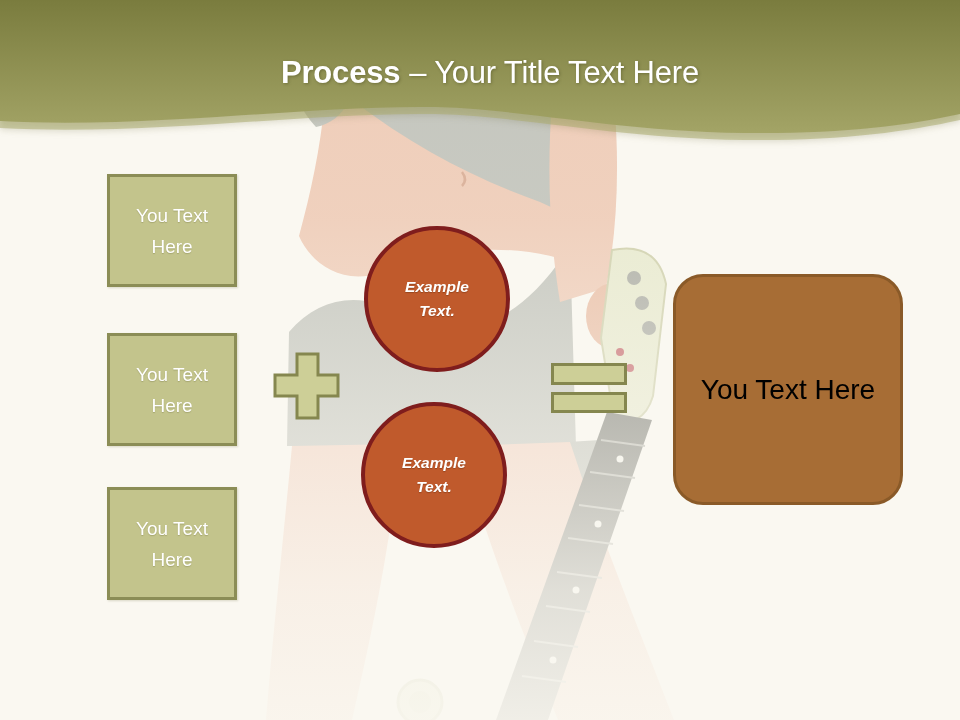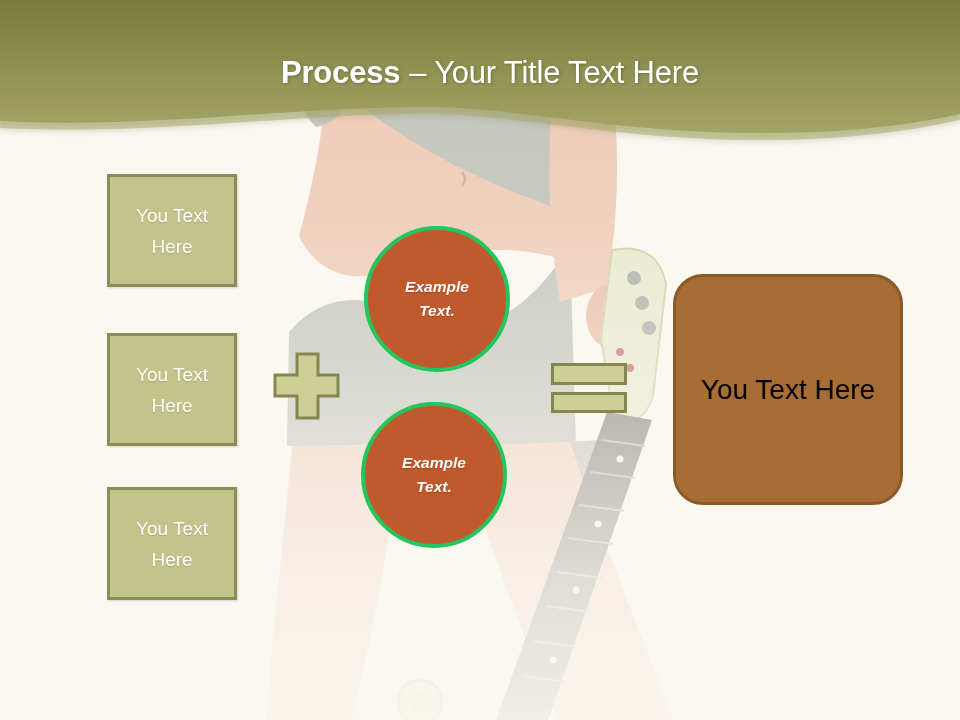--- a/index.html
+++ b/index.html
@@ -45,21 +45,21 @@
   .plus-svg{position:absolute;left:273px;top:352px;}
   .equals{position:absolute;left:551px;top:363px;width:76px;}
   .eq-bar{
     width:76px;background:#cdcf97;border:3px solid #85874f;
   }
   .eq-bar-1{height:22px;margin-bottom:7px;}
   .eq-bar-2{height:21px;}
   
   .ex-circle{
     position:absolute;width:146px;height:146px;border-radius:50%;
-    background:#c05a2c;border:4px solid #22c55e;
+    background:#c05a2c;border:4px solid #7f1d1d;
     display:flex;align-items:center;justify-content:center;text-align:center;
   }
   .circle-1{left:364px;top:226px;}
   .circle-2{left:361px;top:402px;}
   .ex-circle .circ-label{
     width:92px;color:#ffffff;font-size:15.5px;font-weight:bold;font-style:italic;
     line-height:24px;text-shadow:0 1px 1px rgba(90,40,10,.4);
   }
   
   .result-box{

